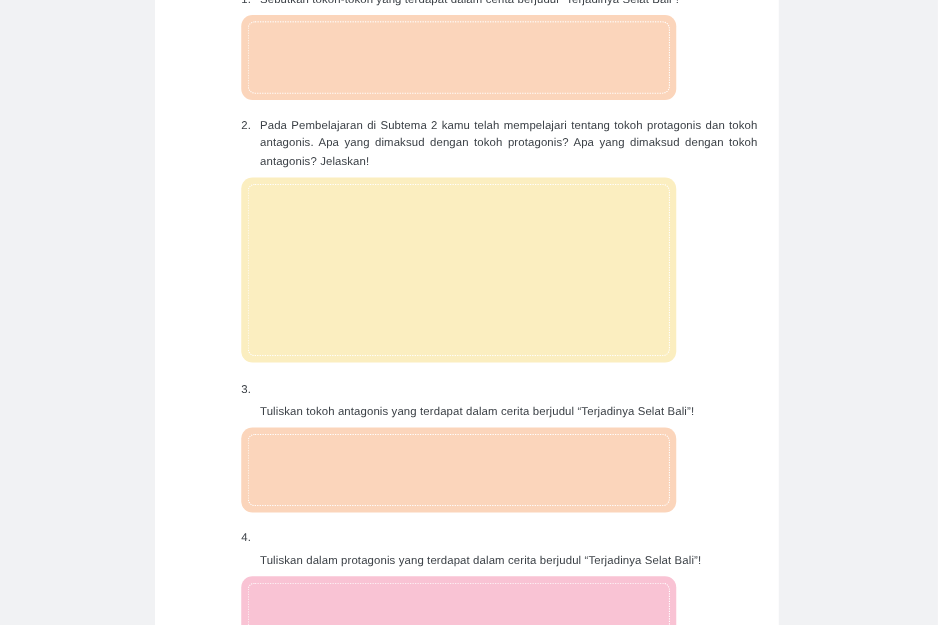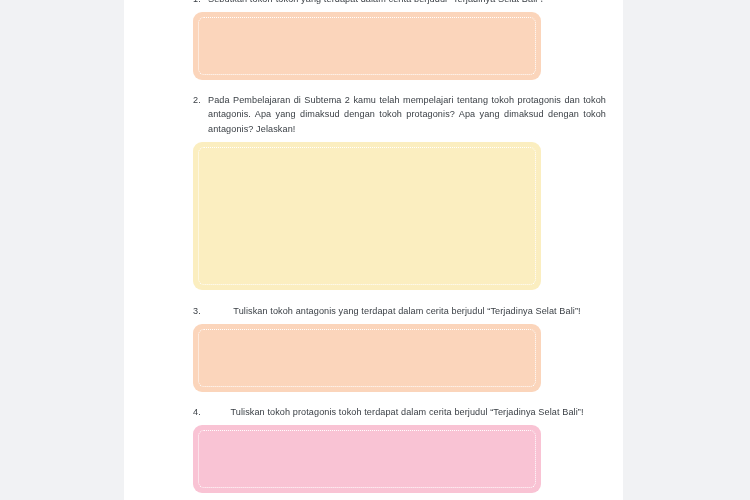--- a/index.html
+++ b/index.html
@@ -53,21 +53,21 @@
   }
   .qtext {
     flex: 1 1 auto;
     color: #3b4046;
     font-size: 9.1px;
     line-height: 14.2px;
     letter-spacing: 0.1px;
     text-align: justify;
     text-justify: inter-word;
   }
-  .qtext.nojust { text-align: center; }
+  .qtext.nojust { text-align: left; margin-top: 18px; }
 
   
   .answerbox {
     position: relative;
     margin: 6px 0 0 69px;
     width: 348px;
     border-radius: 9px;
     box-sizing: border-box;
   }
   .answerbox .inner-dash {
@@ -118,21 +118,21 @@
           <div class="qtext nojust">Tuliskan tokoh antagonis yang terdapat dalam cerita berjudul “Terjadinya Selat Bali”!</div>
         </div>
         <div class="answerbox box-peach" style="height:68px;">
           <div class="inner-dash"></div>
         </div>
       </div>
 
       <div class="qblock" style="margin-top:13px;">
         <div class="qrow">
           <div class="qnum">4.</div>
-          <div class="qtext nojust">Tuliskan tokoh protagonis tokoh terdapat dalam cerita berjudul “Terjadinya Selat Bali”!</div>
+          <div class="qtext nojust">Tuliskan dalam protagonis yang terdapat dalam cerita berjudul “Terjadinya Selat Bali”!</div>
         </div>
         <div class="answerbox box-pink" style="height:68px;">
           <div class="inner-dash"></div>
         </div>
       </div>
 
     </div>
   </div>
 
 </div>

